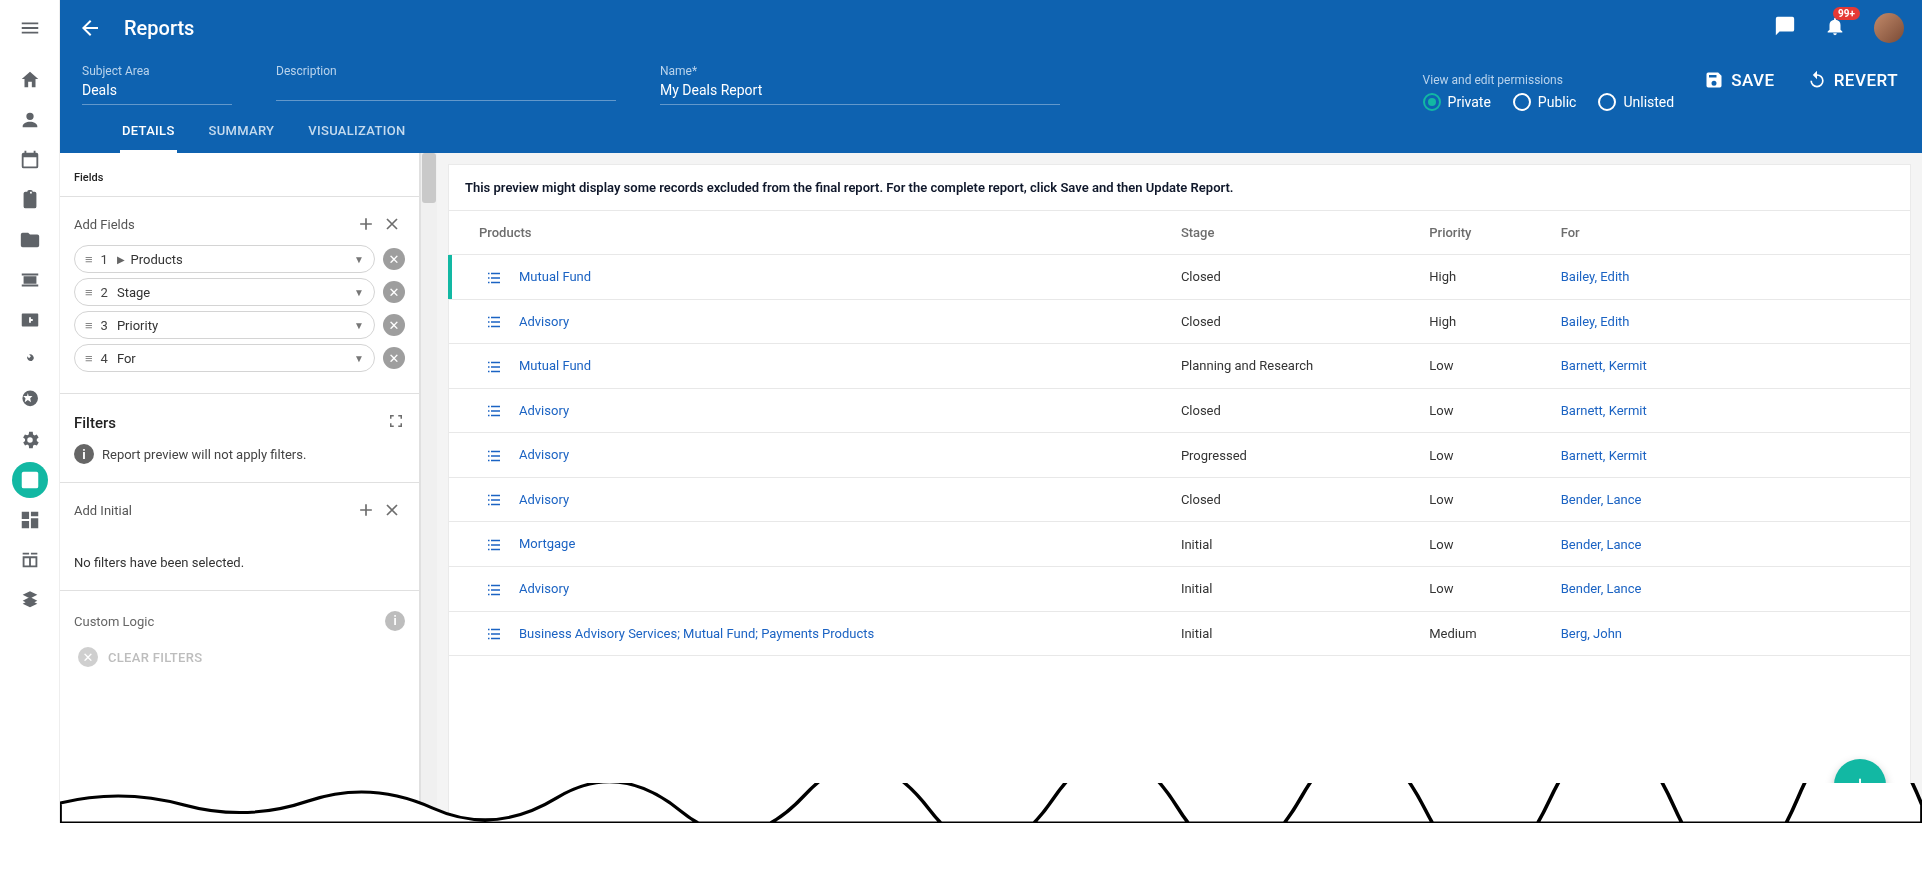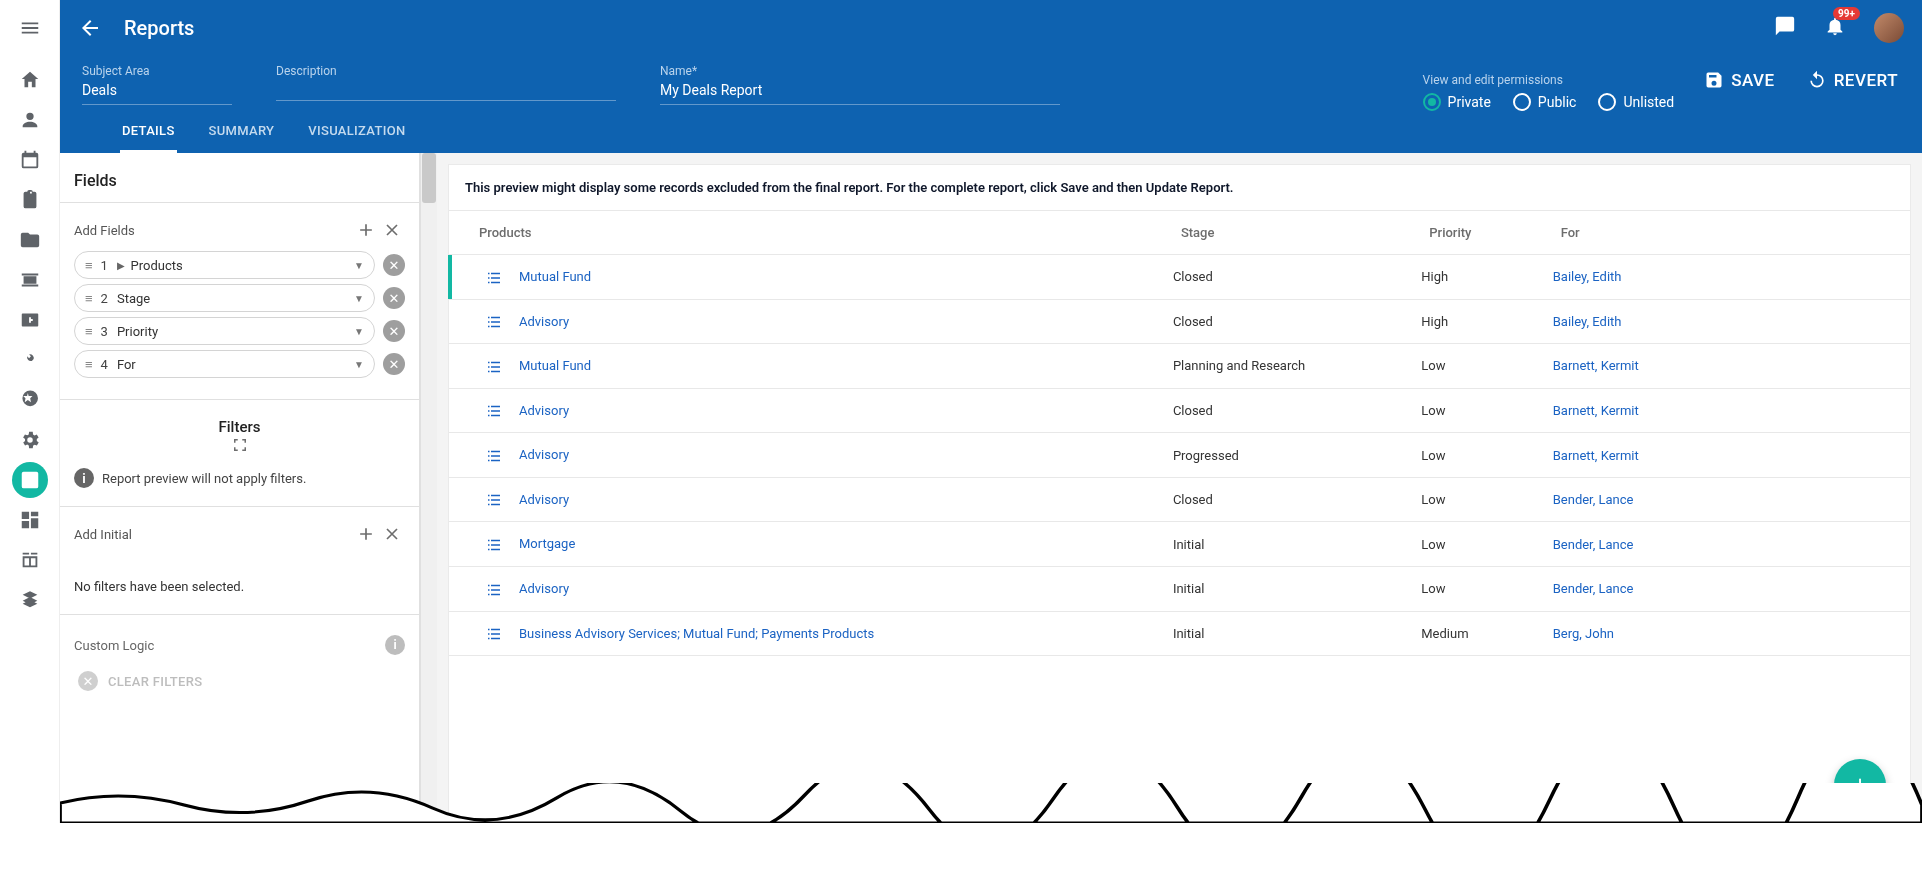--- a/index.html
+++ b/index.html
@@ -60,49 +60,49 @@
   
   .tabs{background:var(--brand);padding:0px 0 0 60px;display:flex;gap:30px;}
   .tab{color:#c4daee;font-size:13px;font-weight:500;letter-spacing:.3px;padding:12px 2px;border-bottom:3px solid transparent;}
   .tab.active{color:#fff;border-bottom-color:#fff;}
   
   .workspace{flex:1;display:flex;overflow:hidden;background:#f4f4f4;}
   .scrollgutter-left{width:17px;flex:0 0 17px;background:#f0f0f0;border-left:1px solid #e0e0e0;position:relative;}
   .scrollgutter-left::before{content:"";position:absolute;left:1px;right:1px;top:0;height:50px;background:#c9c9c9;border-radius:3px;}
   
   .panel{width:360px;flex:0 0 360px;background:#fff;display:flex;flex-direction:column;border-right:1px solid var(--border);}
-  .panel h2{margin:0;padding:18px 14px 12px;font-size:16px;font-weight:500;color:#222;border-bottom:1px solid var(--border);}
+  .panel h2{margin:0;padding:18px 14px 12px;font-size:11px;font-weight:500;color:#222;border-bottom:1px solid var(--border);}
   .panel .section{padding:10px 14px;}
   .rowlab{display:flex;align-items:center;color:#555;font-size:13px;margin:4px 0 8px;}
   .rowlab .spacer{flex:1;}
   .rowlab .ibtn{width:26px;height:26px;display:flex;align-items:center;justify-content:center;color:var(--muted);}
   .fieldchip{display:flex;align-items:center;gap:8px;margin:5px 0;}
   .chip{flex:1;border:1px solid #d4d4d4;border-radius:14px;height:28px;display:flex;align-items:center;padding:0 10px;font-size:13px;color:#333;background:#fff;}
   .chip .drag{color:#888;margin-right:8px;}
   .chip .num{margin-right:9px;color:#444;}
   .chip .exp{color:#666;margin-right:6px;font-size:10px;}
   .chip .dd{margin-left:auto;font-size:10px;color:#777;}
   .xbtn{width:22px;height:22px;border-radius:50%;background:#9e9e9e;color:#fff;display:flex;align-items:center;justify-content:center;font-size:13px;}
   .panel .divider{height:1px;background:var(--border);margin:6px 0;}
-  .filters-head{display:flex;align-items:center;padding:12px 14px 4px;flex-direction:column;}
+  .filters-head{display:flex;align-items:center;padding:12px 14px 4px;}
   .filters-head h3{margin:0;font-size:15px;font-weight:500;color:#222;flex:1;}
   .expandic{color:var(--muted);}
   .info{display:flex;align-items:center;gap:8px;padding:6px 14px 12px;color:#444;font-size:13px;}
   .info .ic{width:20px;height:20px;border-radius:50%;background:#666;color:#fff;display:flex;align-items:center;justify-content:center;font-size:13px;font-weight:700;}
   .nofilt{padding:14px 14px;color:#333;font-size:13px;}
   .clog{display:flex;align-items:center;padding:14px 14px 6px;color:#666;font-size:13px;}
   .clog .spacer{flex:1;}
   .clearf{display:flex;align-items:center;gap:10px;padding:10px 18px;color:#bdbdbd;font-size:13px;font-weight:500;letter-spacing:.3px;}
   .clearf .cic{width:20px;height:20px;border-radius:50%;background:#cfcfcf;color:#fff;display:flex;align-items:center;justify-content:center;font-size:13px;}
   
   .preview{flex:1;display:flex;flex-direction:column;background:#fff;margin:12px 12px 0 12px;box-shadow:0 0 0 1px rgba(0,0,0,.04);position:relative;}
   .pv-banner{padding:15px 16px;font-size:13px;color:#0f172a;font-weight:600;border-bottom:1px solid var(--row-border);}
   table{width:100%;border-collapse:collapse;}
   thead th{text-align:left;font-size:13px;font-weight:500;color:var(--muted);padding:14px 16px;border-bottom:1px solid var(--row-border);background:#fff;}
-  tbody td{font-size:13px;color:#343434;padding:14px 8px;border-bottom:1px solid var(--row-border);vertical-align:middle;}
+  tbody td{font-size:13px;color:#343434;padding:14px 16px;border-bottom:1px solid var(--row-border);vertical-align:middle;}
   tbody tr:first-child td{position:relative;}
   .tag-left{position:absolute;left:-1px;top:0;bottom:0;width:4px;background:var(--teal);}
   tbody td .listicon{color:var(--link);margin-right:16px;display:inline-flex;vertical-align:middle;}
   tbody td .listicon svg{width:18px;height:14px;}
   .link{color:var(--link);}
   .col-prod{width:49%;}
   .col-stage{width:17%;}
   .col-prio{width:9%;}
   .col-for{width:25%;}
   .fab{position:absolute;right:36px;bottom:12px;width:52px;height:52px;border-radius:50%;background:var(--teal);color:#fff;display:flex;align-items:center;justify-content:center;box-shadow:0 4px 10px rgba(0,0,0,.25);font-size:28px;}

